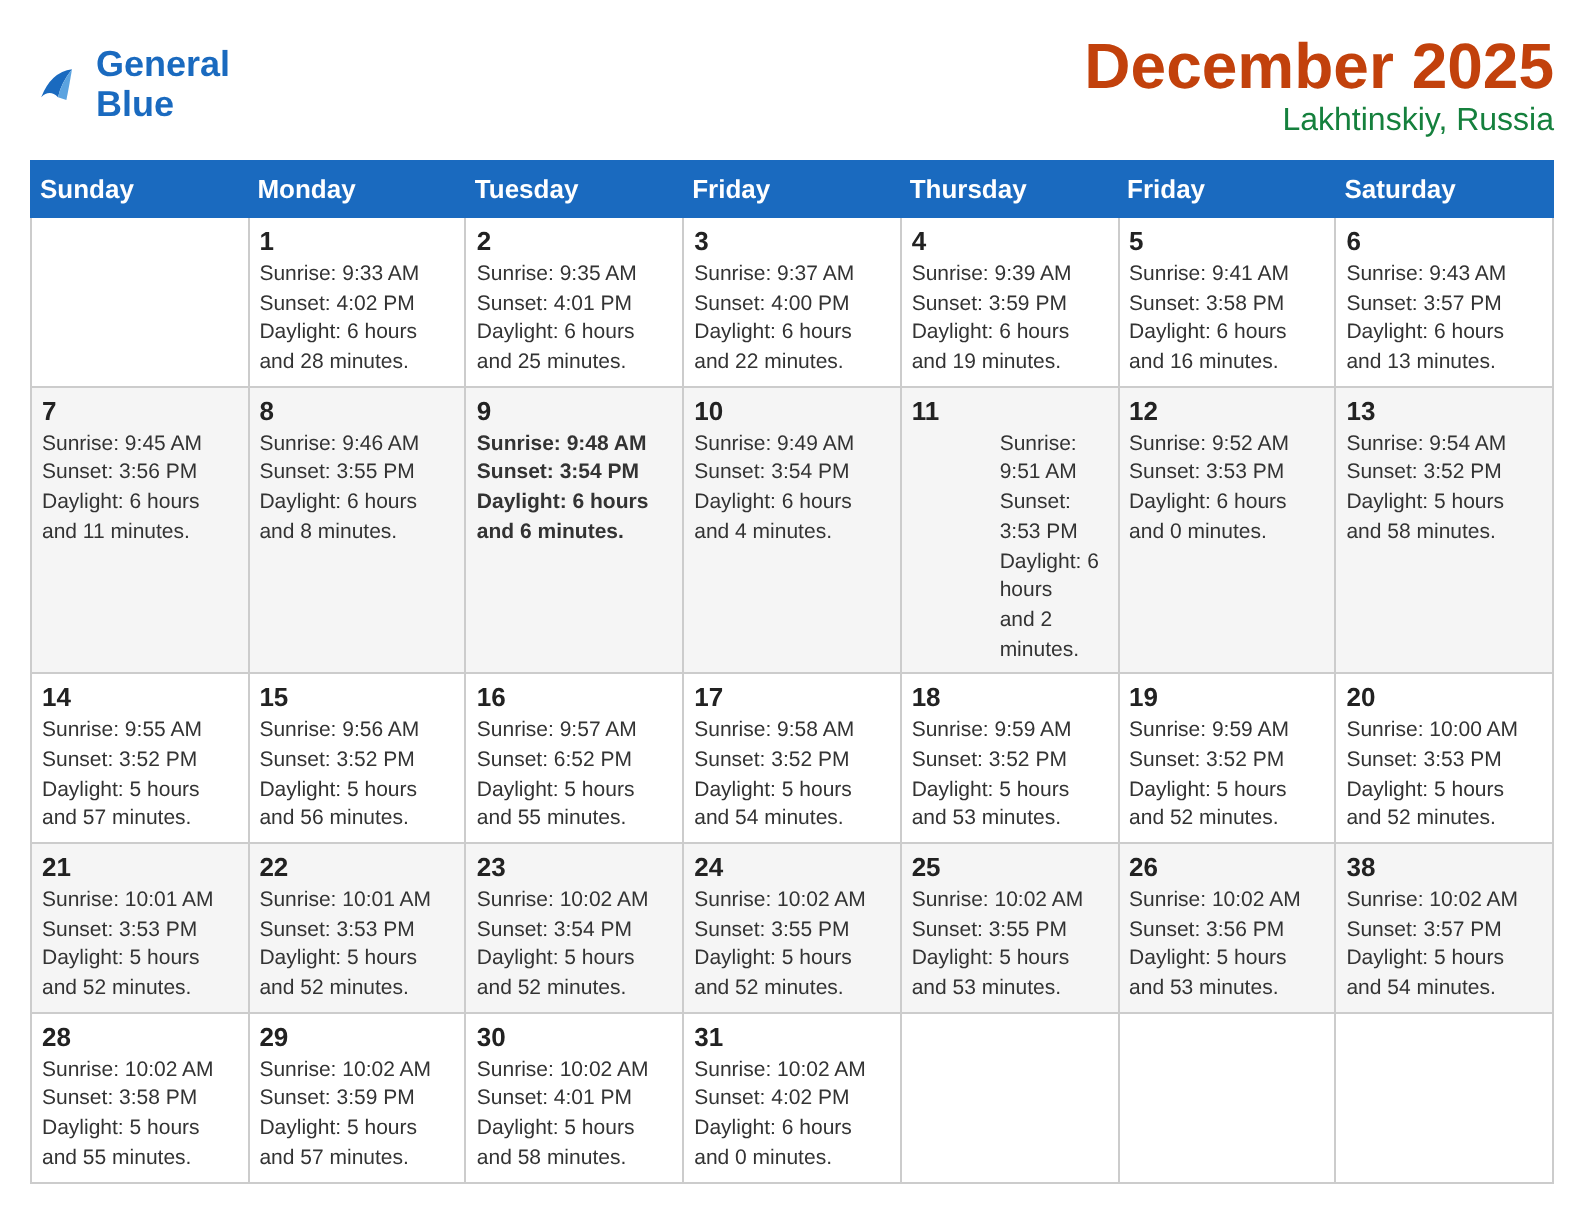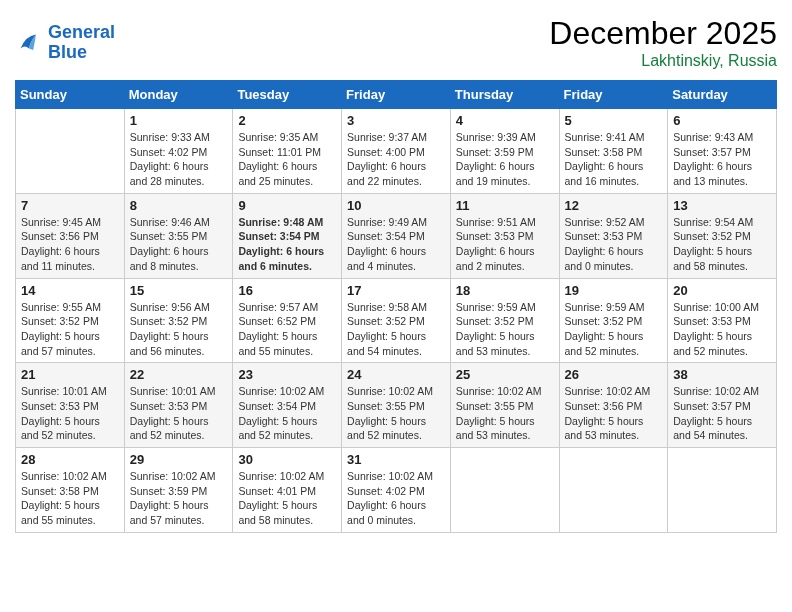--- a/index.html
+++ b/index.html
@@ -32,22 +32,22 @@
     }
     .logo-bird {
       width: 28px;
       height: 28px;
     }
     .title-block {
       text-align: right;
     }
     .month-title {
       font-size: 32px;
-      font-weight: normal;
-      color: #000000;
+      font-weight: bold;
+      color: #c2410c;
     }
     .location-title {
       font-size: 16px;
       color: #15803d;
     }
     table {
       width: 100%;
       border-collapse: collapse;
       font-size: 11px;
     }
@@ -127,21 +127,21 @@
         <td>
           <span class="day-num">1</span>
           <div class="day-info" style="white-space: pre-line;">Sunrise: 9:33 AM
 Sunset: 4:02 PM
 Daylight: 6 hours
 and 28 minutes.</div>
         </td>
         <td>
           <span class="day-num">2</span>
           <div class="day-info" style="white-space: pre-line;">Sunrise: 9:35 AM
-Sunset: 11:01 PM
+Sunset: 4:01 PM
 Daylight: 6 hours
 and 25 minutes.</div>
         </td>
         <td>
           <span class="day-num">3</span>
           <div class="day-info" style="white-space: pre-line;">Sunrise: 9:37 AM
 Sunset: 4:00 PM
 Daylight: 6 hours
 and 22 minutes.</div>
         </td>
@@ -191,21 +191,21 @@
         </td>
         <td>
           <span class="day-num">10</span>
           <div class="day-info" style="white-space: pre-line;">Sunrise: 9:49 AM
 Sunset: 3:54 PM
 Daylight: 6 hours
 and 4 minutes.</div>
         </td>
         <td>
           <span class="day-num">11</span>
-          <div class="day-info" style="white-space: pre-line;">Sunrise: 9:51 AM
+          <div class="day-info" style="white-space: pre-line; margin-left: 44px;">Sunrise: 9:51 AM
 Sunset: 3:53 PM
 Daylight: 6 hours
 and 2 minutes.</div>
         </td>
         <td>
           <span class="day-num">12</span>
           <div class="day-info" style="white-space: pre-line;">Sunrise: 9:52 AM
 Sunset: 3:53 PM
 Daylight: 6 hours
 and 0 minutes.</div>

